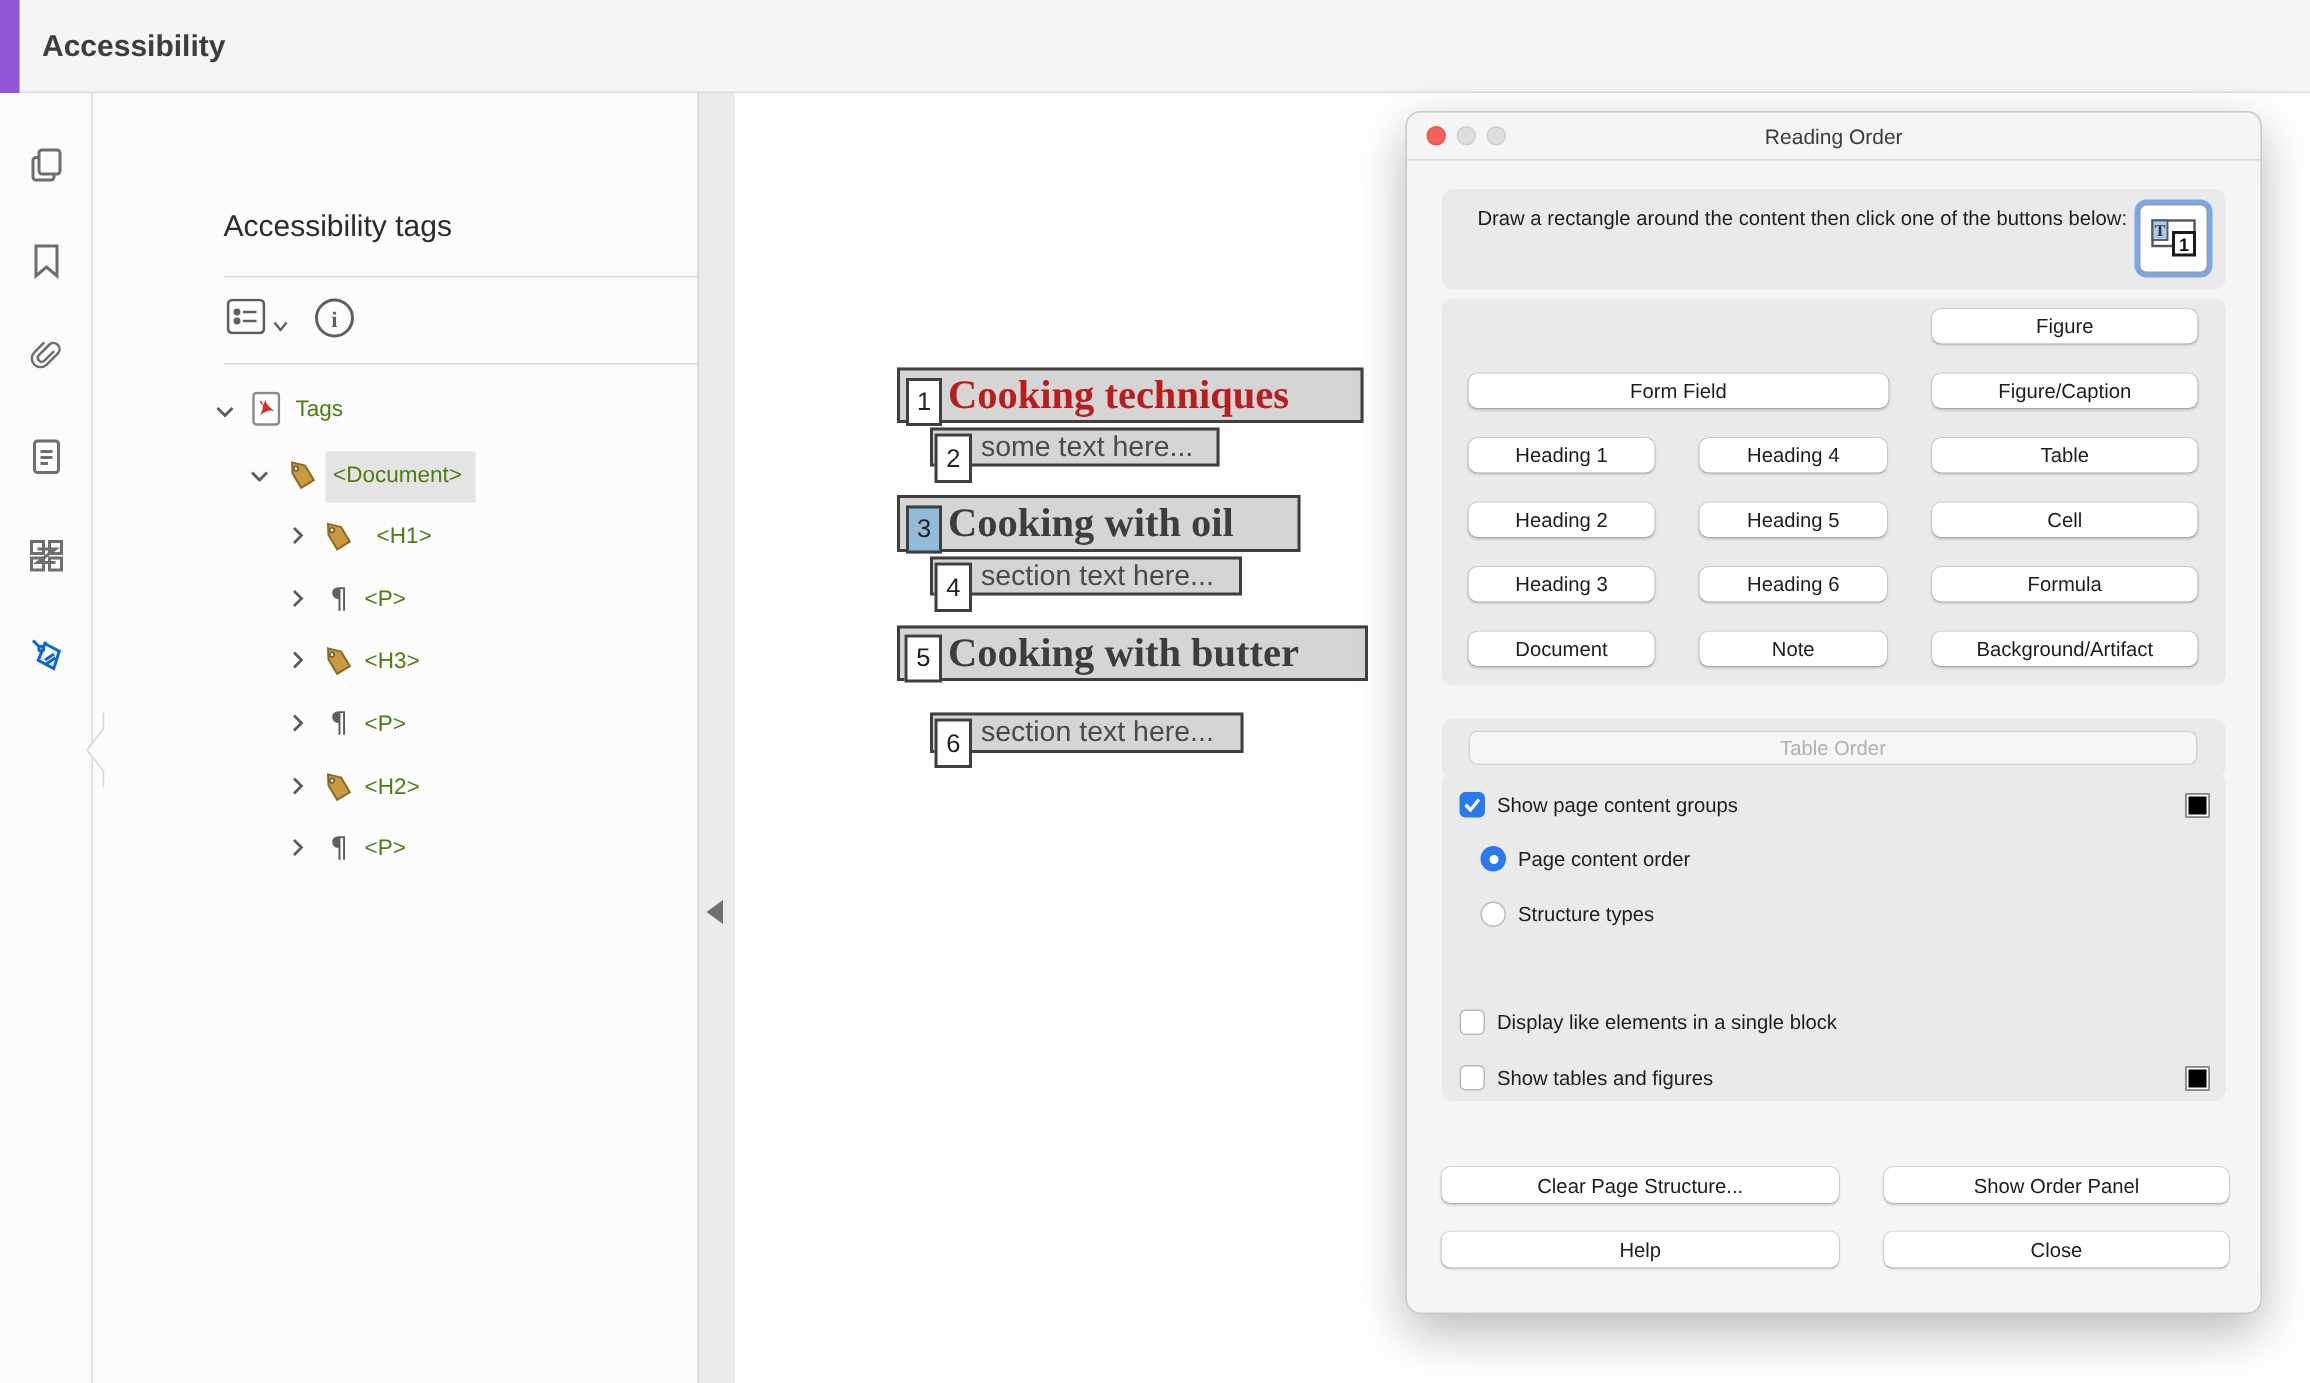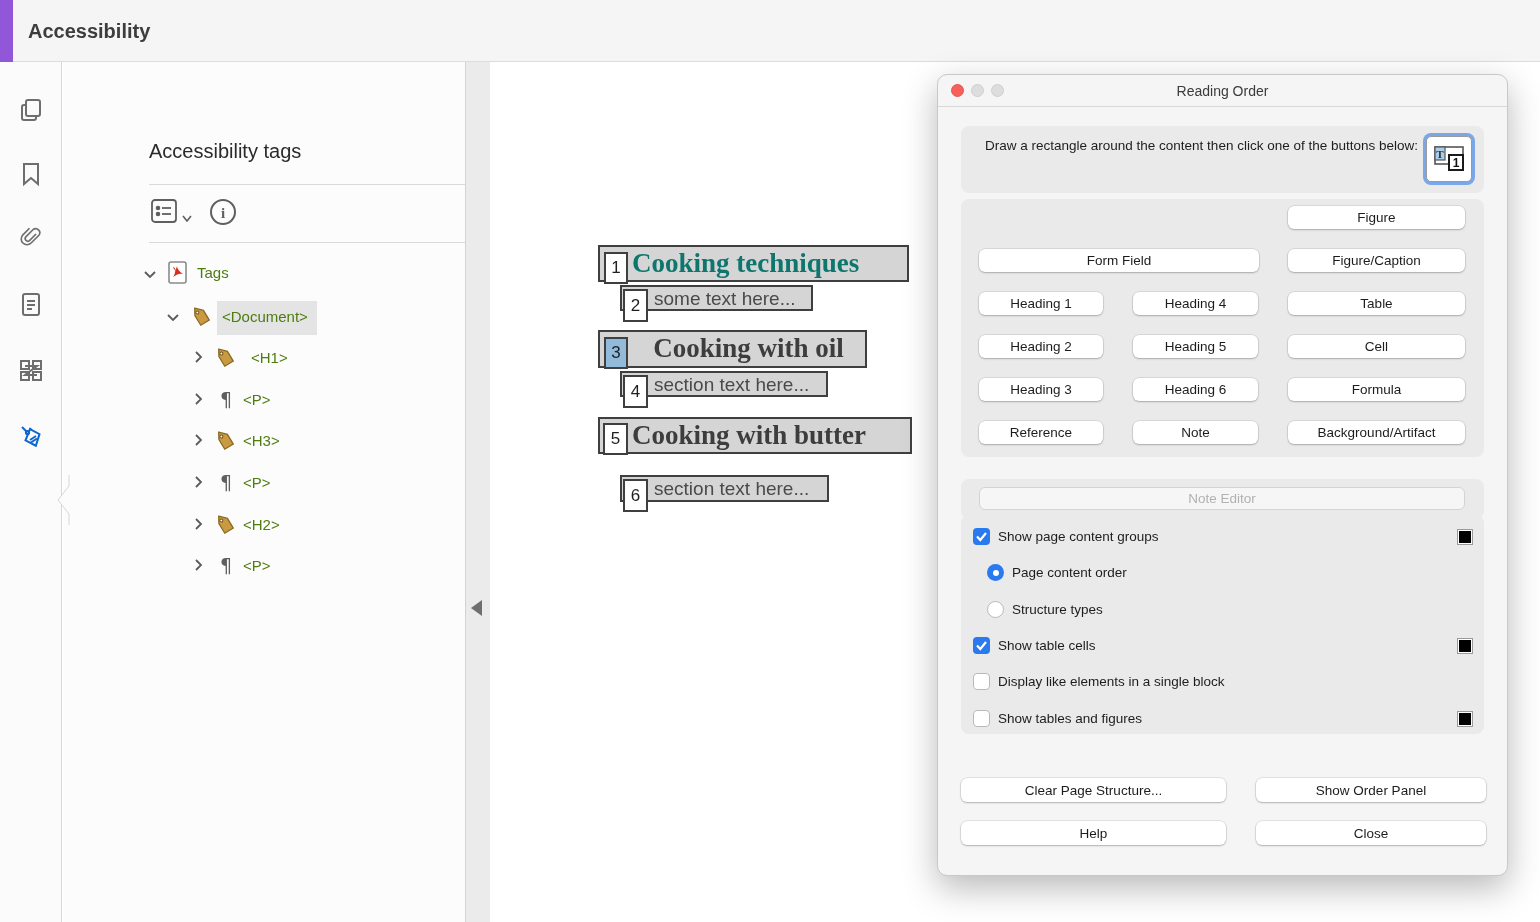--- a/index.html
+++ b/index.html
@@ -39,21 +39,21 @@
 
   
   #divider-strip { left:465px; top:62px; width:25px; height:860px; background:#ebebeb; border-left:1px solid #d2d2d2; }
   #collapse-arrow { left:471px; top:600px; width:0; height:0; border-top:8px solid transparent; border-bottom:8px solid transparent; border-right:11px solid #6f6f6f; }
 
   
   .cbox { position:absolute; background:#d5d5d5; border:2px solid #3f3f3f; white-space:nowrap; }
   .badge { position:absolute; background:#ffffff; border:2px solid #3f3f3f; font-size:17px; color:#1f1f1f; display:flex; align-items:center; justify-content:center; z-index:2; }
   .badge.sel { background:#92bada; }
   .h-serif { font-family:"Liberation Serif","DejaVu Serif",serif; font-weight:bold; }
-  .doc-h1 { color:#0f766e; font-size:27px; line-height:33px; padding-left:32px; }
+  .doc-h1 { color:#b91c1c; font-size:27px; line-height:33px; padding-left:32px; }
   .doc-h  { color:#3d3d3d; font-size:27px; line-height:33px; padding-left:32px; }
   .doc-p  { color:#4a4a4a; font-size:19px; line-height:23px; padding-left:32px; }
 
   
   #dialog { left:937px; top:74px; width:571px; height:802px; background:#f5f5f5; border:1px solid #c8c8c8; border-radius:10px; box-shadow:0 12px 34px rgba(0,0,0,.28); }
   #dlg-titlebar { left:0; top:0; width:100%; height:32px; border-bottom:1px solid #d8d8d8; }
   .tl { position:absolute; top:9px; width:13px; height:13px; border-radius:50%; }
   #tl-close { left:13px; background:#f7605a; border:1px solid #e4554e; }
   #tl-min { left:33px; background:#dddddd; border:1px solid #cfcfcf; }
   #tl-max { left:53px; background:#dddddd; border:1px solid #cfcfcf; }
@@ -268,21 +268,21 @@
 <div id="collapse-arrow" class="abs"></div>
 
 <div class="abs" style="left:490px; top:62px; width:1050px; height:860px; background:#ffffff;"></div>
 
 <div class="cbox h-serif doc-h1" style="left:598px; top:245px; width:311px; height:37px;">Cooking techniques</div>
 <div class="badge" style="left:604px; top:252px; width:24px; height:32px;">1</div>
 
 <div class="cbox doc-p" style="left:620px; top:285px; width:193px; height:26px;">some text here...</div>
 <div class="badge" style="left:623px; top:289px; width:25px; height:33px;">2</div>
 
-<div class="cbox h-serif doc-h" style="left:598px; top:330px; width:269px; height:38px;text-align:center;">Cooking with oil</div>
+<div class="cbox h-serif doc-h" style="left:598px; top:330px; width:269px; height:38px;">Cooking with oil</div>
 <div class="badge sel" style="left:604px; top:337px; width:24px; height:32px;">3</div>
 
 <div class="cbox doc-p" style="left:620px; top:371px; width:208px; height:26px;">section text here...</div>
 <div class="badge" style="left:623px; top:375px; width:25px; height:33px;">4</div>
 
 <div class="cbox h-serif doc-h" style="left:598px; top:417px; width:314px; height:37px;">Cooking with butter</div>
 <div class="badge" style="left:603px; top:423px; width:25px; height:32px;">5</div>
 
 <div class="cbox doc-p" style="left:620px; top:475px; width:209px; height:27px;">section text here...</div>
 <div class="badge" style="left:623px; top:479px; width:25px; height:33px;">6</div>
@@ -314,52 +314,45 @@
     <div class="btn c3 r2">Figure/Caption</div>
     <div class="btn c1 r3">Heading 1</div>
     <div class="btn c2 r3">Heading 4</div>
     <div class="btn c3 r3">Table</div>
     <div class="btn c1 r4">Heading 2</div>
     <div class="btn c2 r4">Heading 5</div>
     <div class="btn c3 r4">Cell</div>
     <div class="btn c1 r5">Heading 3</div>
     <div class="btn c2 r5">Heading 6</div>
     <div class="btn c3 r5">Formula</div>
-    <div class="btn c1 r6">Reference</div>
+    <div class="btn c1 r6">Document</div>
     <div class="btn c2 r6">Note</div>
     <div class="btn c3 r6">Background/Artifact</div>
   </div>
 
   <div id="p-editor" class="dlg-panel">
-    <div id="btn-table-editor" class="btn">Note Editor</div>
+    <div id="btn-table-editor" class="btn">Table Order</div>
   </div>
 
   <div id="p-options" class="dlg-panel">
     <div class="opt-row o1">
       <div class="cbx on"><svg width="17" height="17" viewBox="0 0 17 17">
             <path d="M4 8.5 L7.3 12 L13 5" stroke="#ffffff" stroke-width="2.2" fill="none"></path>
           </svg></div>
       <div class="opt-label lbl-cb">Show page content groups</div>
       <div class="swatch"></div>
     </div>
     <div class="opt-row o2">
       <div class="radio on"></div>
       <div class="opt-label lbl-rd">Page content order</div>
     </div>
     <div class="opt-row o3">
       <div class="radio off"></div>
       <div class="opt-label lbl-rd">Structure types</div>
     </div>
-    <div class="opt-row o4">
-      <div class="cbx on"><svg width="17" height="17" viewBox="0 0 17 17">
-            <path d="M4 8.5 L7.3 12 L13 5" stroke="#ffffff" stroke-width="2.2" fill="none"></path>
-          </svg></div>
-      <div class="opt-label lbl-cb">Show table cells</div>
-      <div class="swatch"></div>
-    </div>
     <div class="opt-row o5">
       <div class="cbx off"></div>
       <div class="opt-label lbl-cb">Display like elements in a single block</div>
     </div>
     <div class="opt-row o6">
       <div class="cbx off"></div>
       <div class="opt-label lbl-cb">Show tables and figures</div>
       <div class="swatch"></div>
     </div>
   </div>

